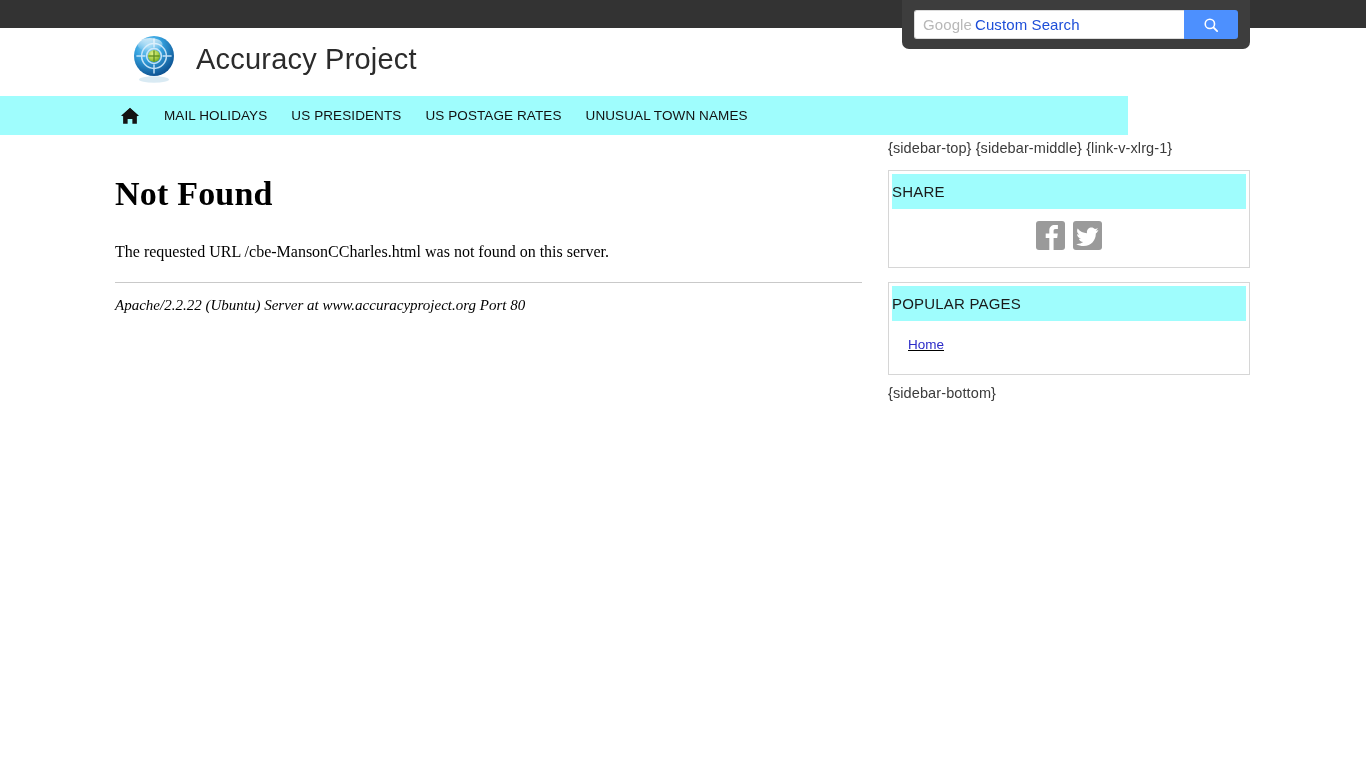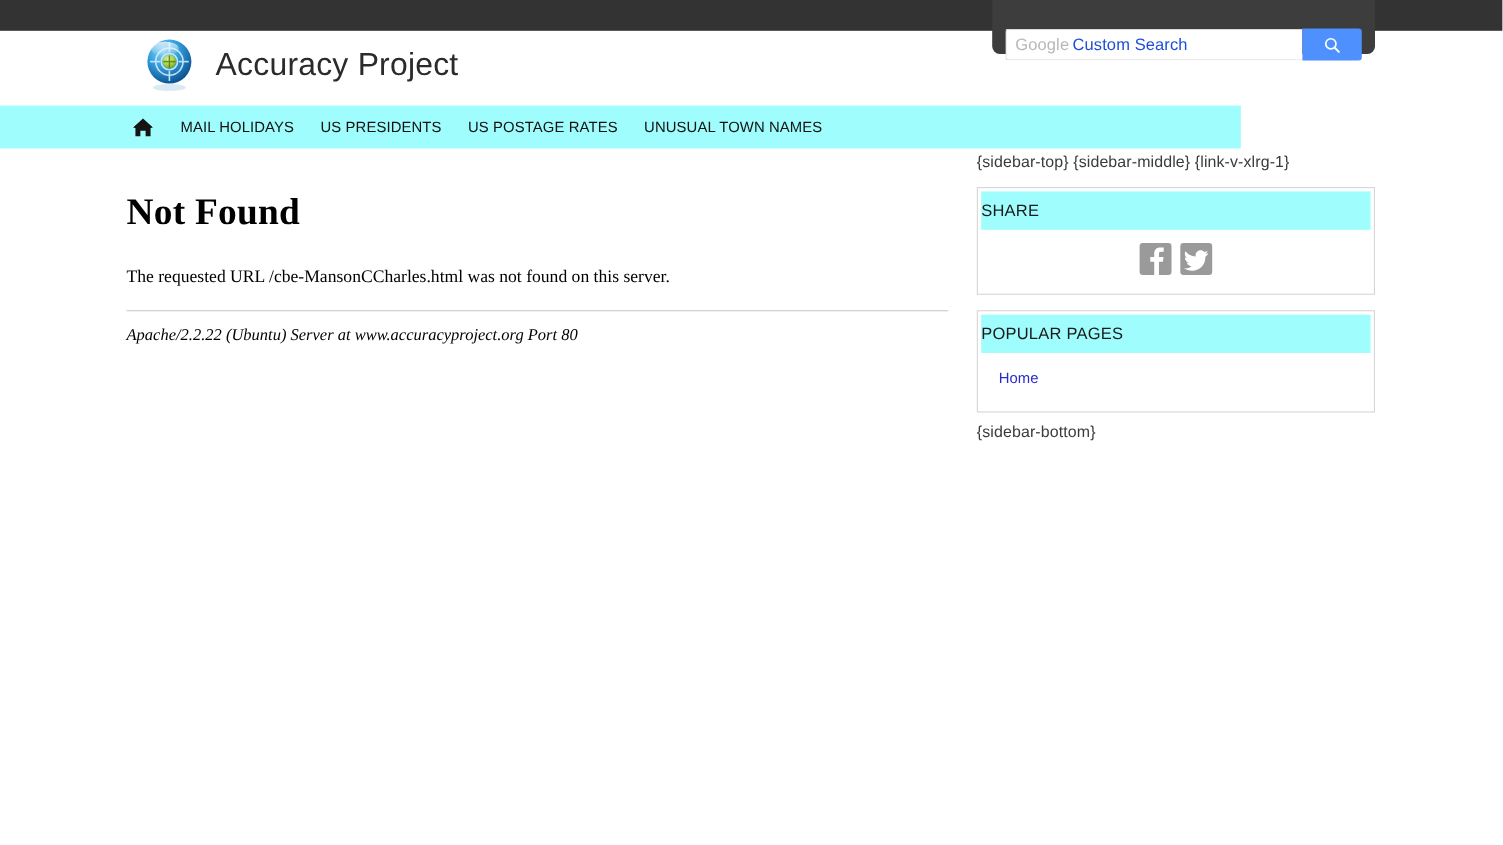--- a/index.html
+++ b/index.html
@@ -37,21 +37,20 @@
     border-bottom-left-radius: 7px;
     border-bottom-right-radius: 7px;
     z-index: 10;
     box-sizing: border-box;
     padding: 10px 12px 0 12px;
   }
   .cse-row {
     display: flex;
     align-items: stretch;
     height: 29px;
-    margin-top: 16px;
   }
   .cse-input {
     flex: 1 1 auto;
     background: #ffffff;
     border: 1px solid #dcdcdc;
     border-right: none;
     border-top-left-radius: 3px;
     border-bottom-left-radius: 3px;
     display: flex;
     align-items: center;
@@ -231,20 +230,21 @@
     height: 29px;
     background: #9a9a9a;
     border-radius: 3px;
     display: flex;
     align-items: center;
     justify-content: center;
     cursor: pointer;
   }
   .pp-body {
     padding: 14px 0 18px 16px;
+    text-decoration: underline;
   }
   .pp-link {
     font-size: 13.5px;
     color: #2b2bc8;
     text-decoration: none;
     cursor: pointer;
   }
   .sidebar-token-bottom {
     font-size: 14.5px;
     color: #3b3b3b;

